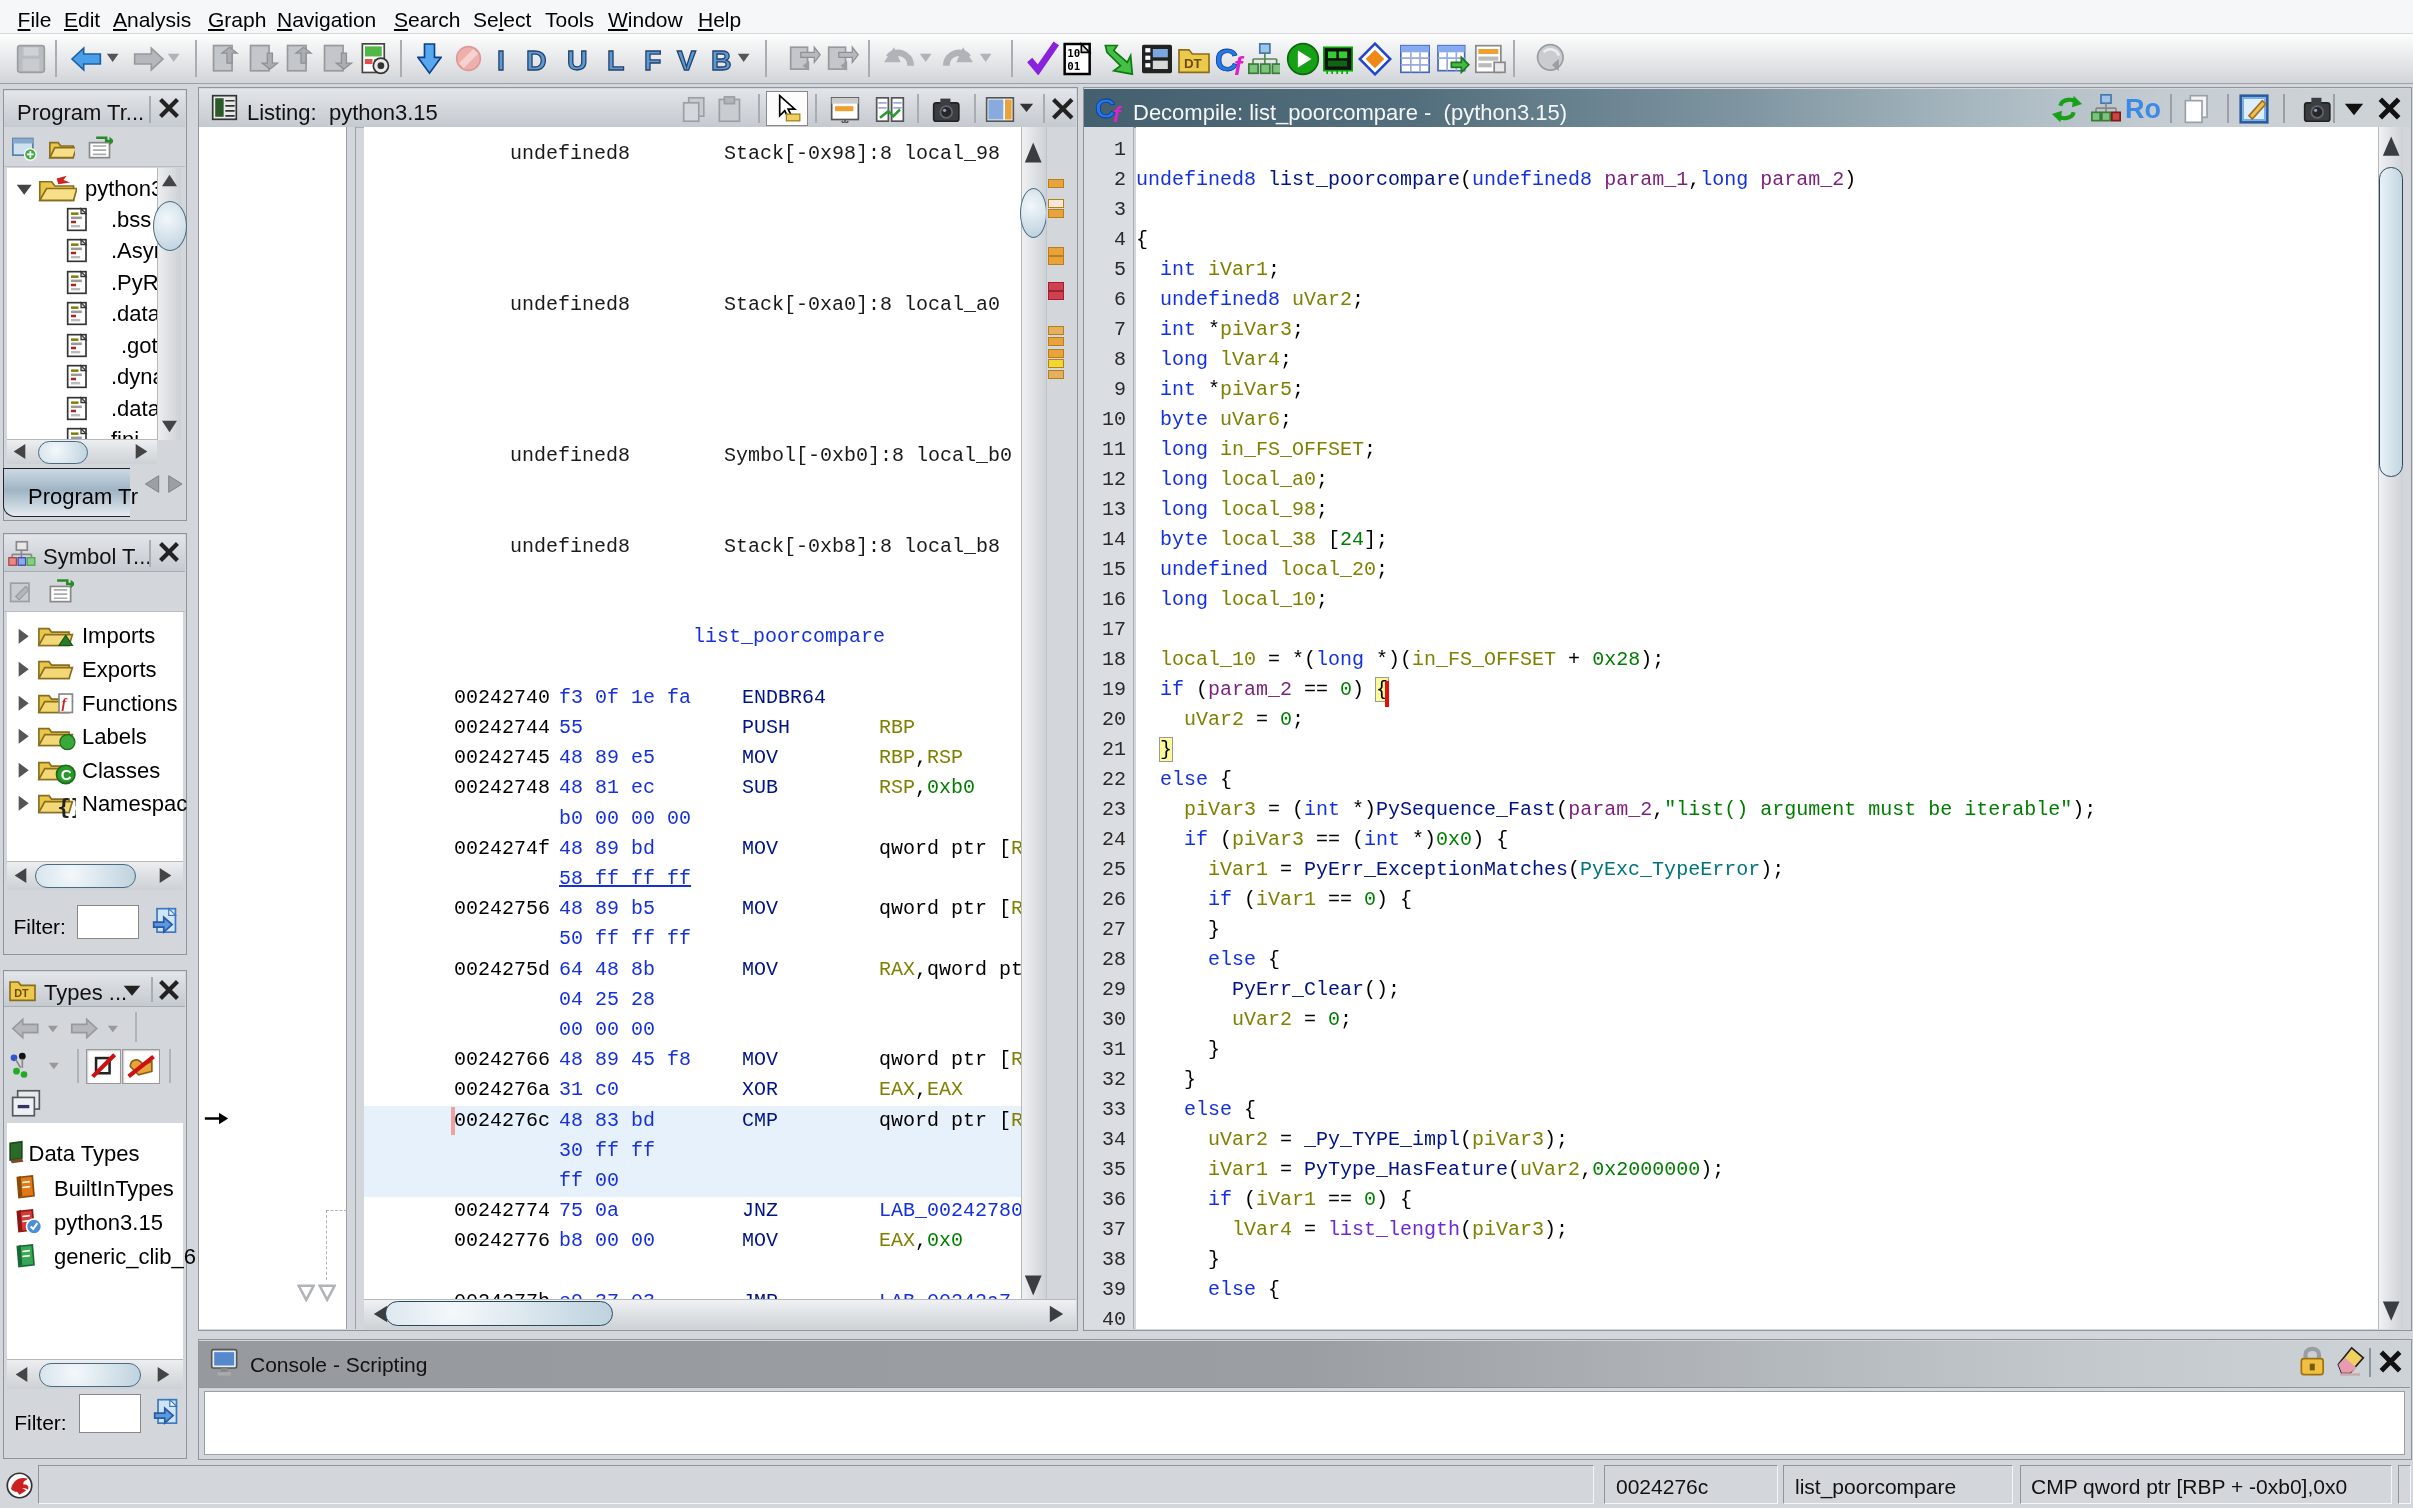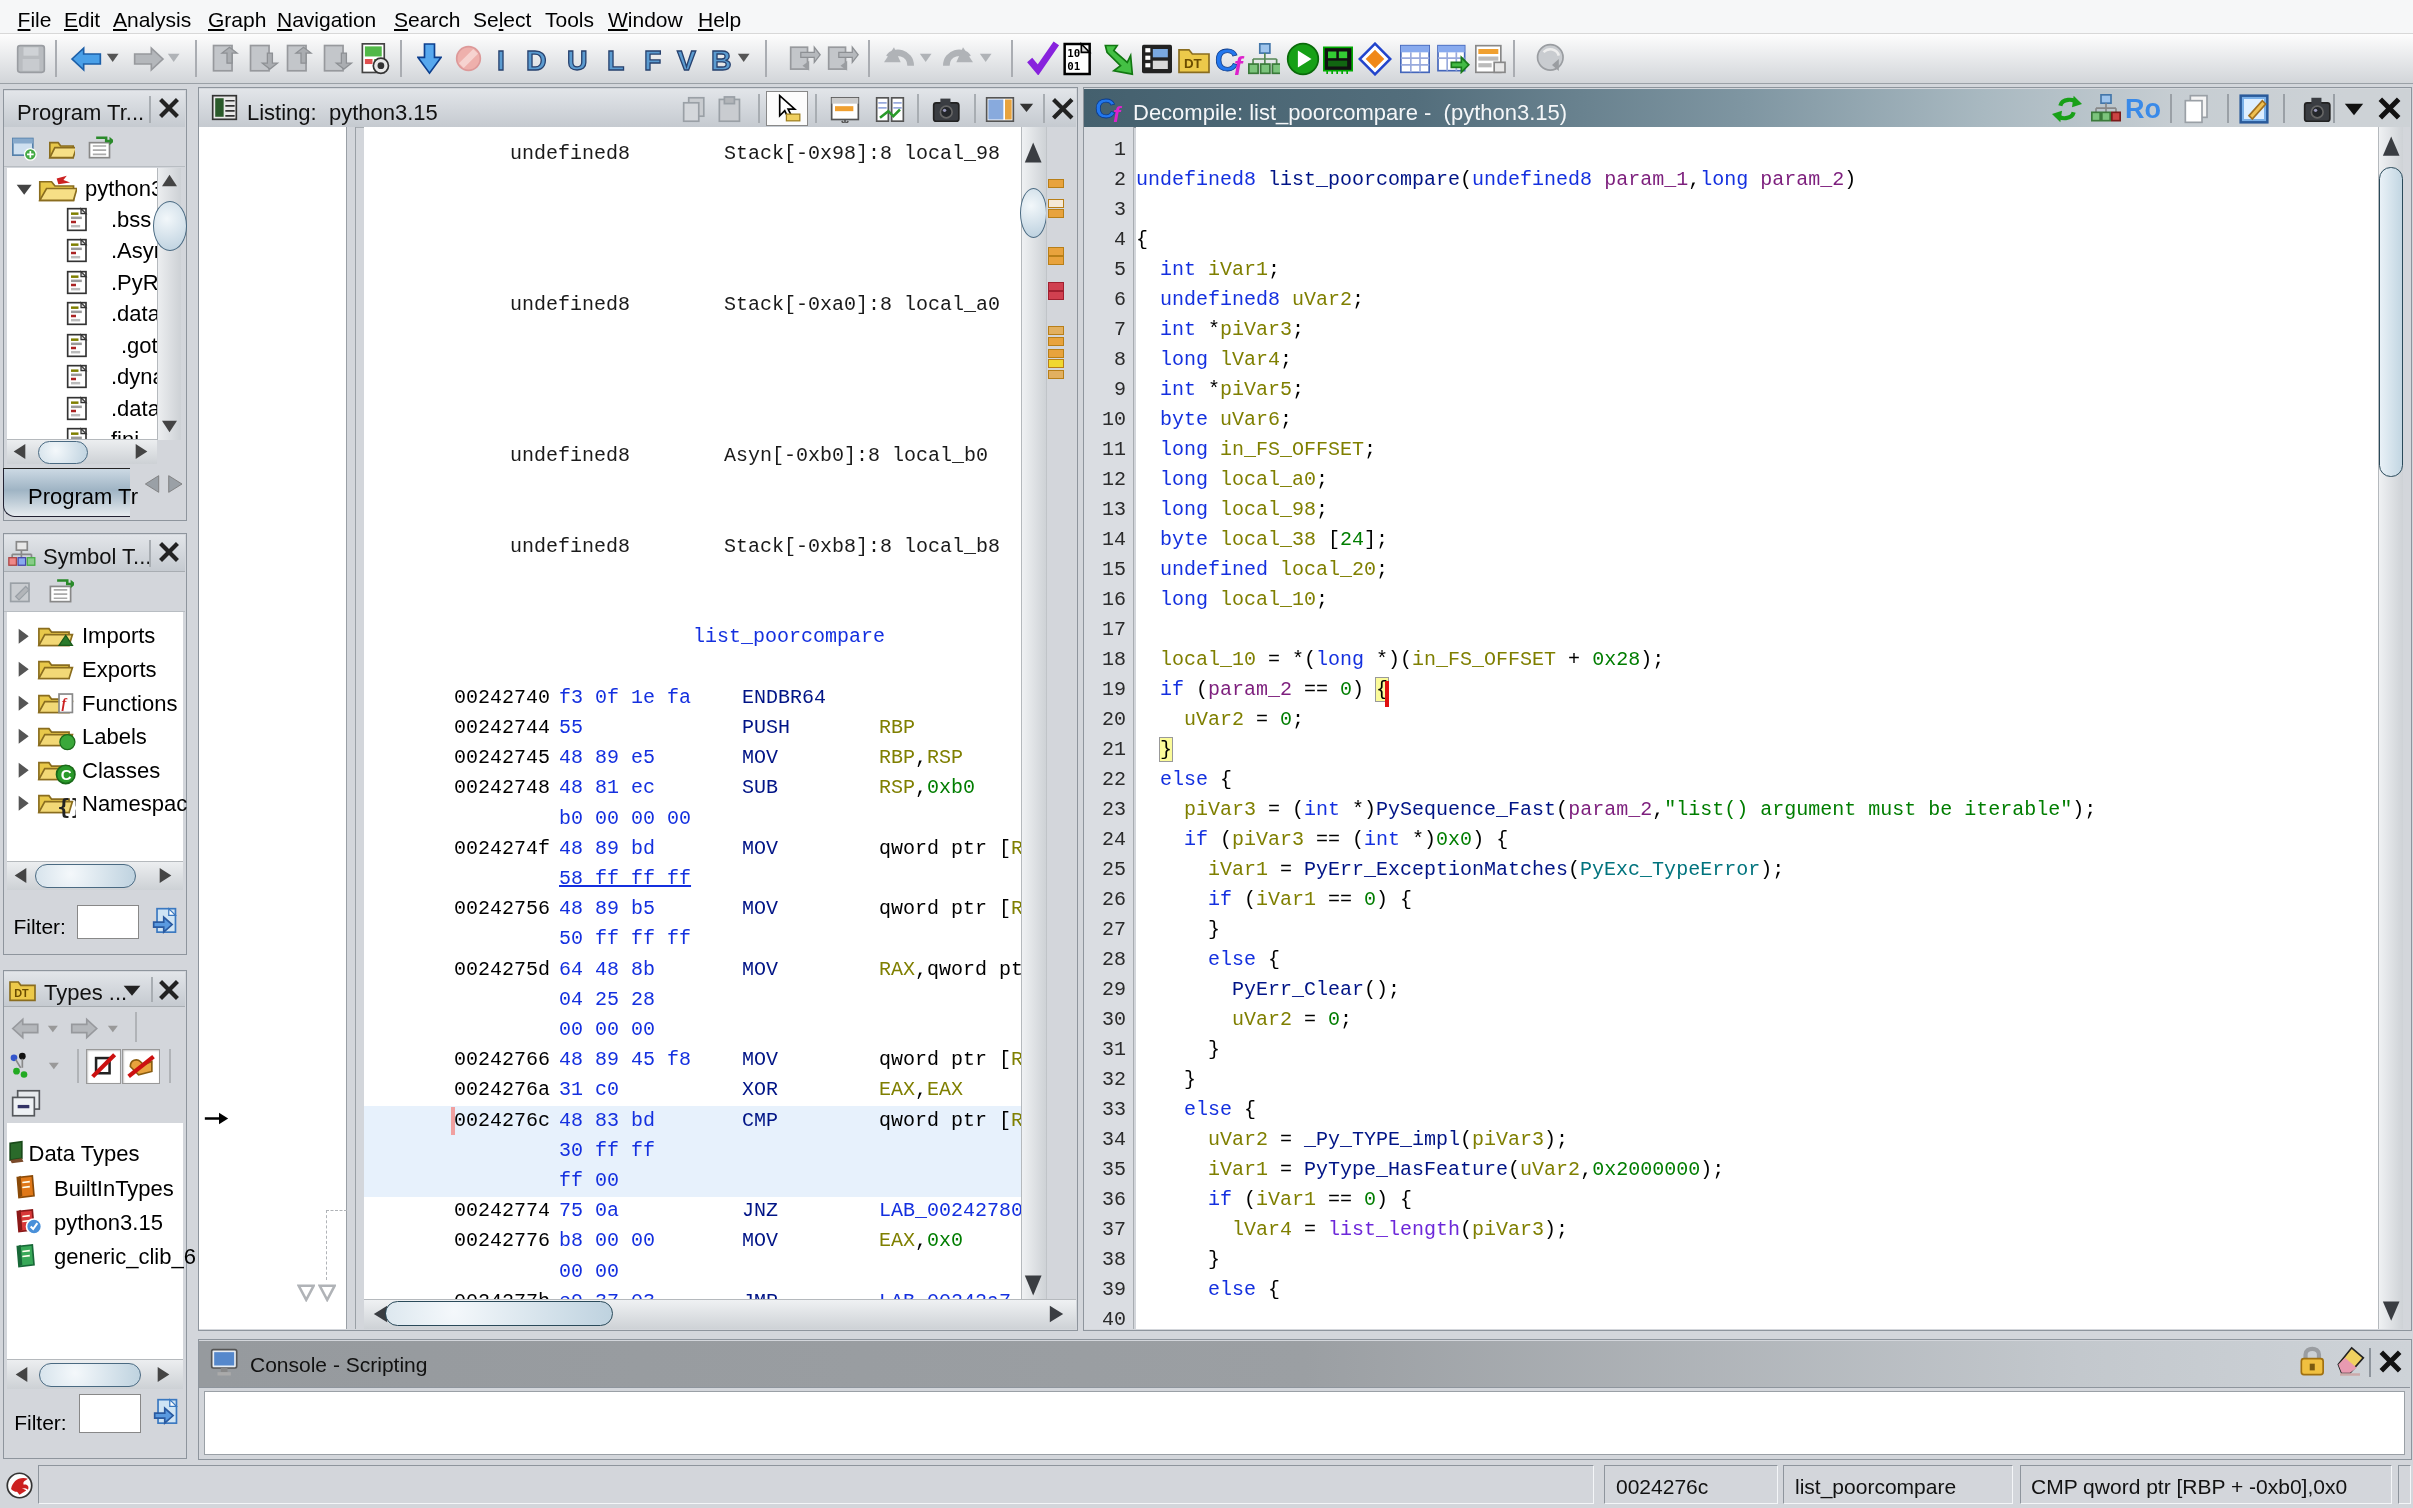--- a/index.html
+++ b/index.html
@@ -553,21 +553,21 @@
 <div style="position:absolute;left:1043px;top:94px;width:1.7px;height:28.5px;background:#a8adb2"></div>
 <svg style="position:absolute;left:1051px;top:97px" width="23.5" height="23.5" viewBox="0 0 28 28">
     <path d="M3 3 L25 25 M25 3 L3 25" stroke="#222" stroke-width="5"></path>
   </svg>
 <div style="position:absolute;left:199px;top:127px;width:147px;height:1202px;background:#fff"></div>
 <div style="position:absolute;left:346px;top:127px;width:10px;height:1202px;background:#d3d6db;border-left:0.8px solid #9aa0a6;border-right:0.8px solid #9aa0a6"></div>
 <div style="position:absolute;left:364px;top:127px;width:657px;height:1172px;background:#fff;overflow:hidden">
     <div style="position:absolute;left:0;top:979px;width:657px;height:91px;background:#e7f1fc"></div>
     <div style="position:absolute;left:0;top:12px;width:657px;height:30px;font:20px 'Liberation Mono',monospace;line-height:30px;white-space:pre"><span style="position:absolute;left:146px;color:#1a1a1a;">undefined8</span><span style="position:absolute;left:360px;color:#1a1a1a;">Stack[-0x98]:8 local_98</span></div>
     <div style="position:absolute;left:0;top:163px;width:657px;height:30px;font:20px 'Liberation Mono',monospace;line-height:30px;white-space:pre"><span style="position:absolute;left:146px;color:#1a1a1a;">undefined8</span><span style="position:absolute;left:360px;color:#1a1a1a;">Stack[-0xa0]:8 local_a0</span></div>
-    <div style="position:absolute;left:0;top:314px;width:657px;height:30px;font:20px 'Liberation Mono',monospace;line-height:30px;white-space:pre"><span style="position:absolute;left:146px;color:#1a1a1a;">undefined8</span><span style="position:absolute;left:360px;color:#1a1a1a;">Asyn[-0xb0]:8 local_b0</span></div>
+    <div style="position:absolute;left:0;top:314px;width:657px;height:30px;font:20px 'Liberation Mono',monospace;line-height:30px;white-space:pre"><span style="position:absolute;left:146px;color:#1a1a1a;">undefined8</span><span style="position:absolute;left:360px;color:#1a1a1a;">Symbol[-0xb0]:8 local_b0</span></div>
     <div style="position:absolute;left:0;top:405px;width:657px;height:30px;font:20px 'Liberation Mono',monospace;line-height:30px;white-space:pre"><span style="position:absolute;left:146px;color:#1a1a1a;">undefined8</span><span style="position:absolute;left:360px;color:#1a1a1a;">Stack[-0xb8]:8 local_b8</span></div>
     <div style="position:absolute;left:0;top:495px;width:657px;height:30px;font:20px 'Liberation Mono',monospace;line-height:30px;white-space:pre"><span style="position:absolute;left:329px;color:#1430df;">list_poorcompare</span></div>
     <div style="position:absolute;left:0;top:556px;width:657px;height:30px;font:20px 'Liberation Mono',monospace;line-height:30px;white-space:pre"><span style="position:absolute;left:90px;color:#000000;">00242740</span><span style="position:absolute;left:195px;color:#1430df;">f3 0f 1e fa</span><span style="position:absolute;left:378px;color:#001486;">ENDBR64</span></div>
     <div style="position:absolute;left:0;top:586px;width:657px;height:30px;font:20px 'Liberation Mono',monospace;line-height:30px;white-space:pre"><span style="position:absolute;left:90px;color:#000000;">00242744</span><span style="position:absolute;left:195px;color:#1430df;">55</span><span style="position:absolute;left:378px;color:#001486;">PUSH</span><span style="position:absolute;left:515px;color:#7f7f00;">RBP</span></div>
     <div style="position:absolute;left:0;top:616px;width:657px;height:30px;font:20px 'Liberation Mono',monospace;line-height:30px;white-space:pre"><span style="position:absolute;left:90px;color:#000000;">00242745</span><span style="position:absolute;left:195px;color:#1430df;">48 89 e5</span><span style="position:absolute;left:378px;color:#001486;">MOV</span><span style="position:absolute;left:515px;color:#7f7f00;">RBP</span><span style="position:absolute;left:551px;color:#000000;">,</span><span style="position:absolute;left:563px;color:#7f7f00;">RSP</span></div>
     <div style="position:absolute;left:0;top:646px;width:657px;height:30px;font:20px 'Liberation Mono',monospace;line-height:30px;white-space:pre"><span style="position:absolute;left:90px;color:#000000;">00242748</span><span style="position:absolute;left:195px;color:#1430df;">48 81 ec</span><span style="position:absolute;left:378px;color:#001486;">SUB</span><span style="position:absolute;left:515px;color:#7f7f00;">RSP</span><span style="position:absolute;left:551px;color:#000000;">,</span><span style="position:absolute;left:563px;color:#007d00;">0xb0</span></div>
     <div style="position:absolute;left:0;top:677px;width:657px;height:30px;font:20px 'Liberation Mono',monospace;line-height:30px;white-space:pre"><span style="position:absolute;left:195px;color:#1430df;">b0 00 00 00</span></div>
     <div style="position:absolute;left:0;top:707px;width:657px;height:30px;font:20px 'Liberation Mono',monospace;line-height:30px;white-space:pre"><span style="position:absolute;left:90px;color:#000000;">0024274f</span><span style="position:absolute;left:195px;color:#1430df;">48 89 bd</span><span style="position:absolute;left:378px;color:#001486;">MOV</span><span style="position:absolute;left:515px;color:#000000;">qword ptr [</span><span style="position:absolute;left:647px;color:#7f7f00;">RBP</span></div>
     <div style="position:absolute;left:0;top:737px;width:657px;height:30px;font:20px 'Liberation Mono',monospace;line-height:30px;white-space:pre"><span style="position:absolute;left:195px;color:#1430df;text-decoration:underline;">58 ff ff ff</span></div>
     <div style="position:absolute;left:0;top:767px;width:657px;height:30px;font:20px 'Liberation Mono',monospace;line-height:30px;white-space:pre"><span style="position:absolute;left:90px;color:#000000;">00242756</span><span style="position:absolute;left:195px;color:#1430df;">48 89 b5</span><span style="position:absolute;left:378px;color:#001486;">MOV</span><span style="position:absolute;left:515px;color:#000000;">qword ptr [</span><span style="position:absolute;left:647px;color:#7f7f00;">RBP</span></div>
@@ -575,21 +575,20 @@
     <div style="position:absolute;left:0;top:828px;width:657px;height:30px;font:20px 'Liberation Mono',monospace;line-height:30px;white-space:pre"><span style="position:absolute;left:90px;color:#000000;">0024275d</span><span style="position:absolute;left:195px;color:#1430df;">64 48 8b</span><span style="position:absolute;left:378px;color:#001486;">MOV</span><span style="position:absolute;left:515px;color:#7f7f00;">RAX</span><span style="position:absolute;left:551px;color:#000000;">,qword ptr </span></div>
     <div style="position:absolute;left:0;top:858px;width:657px;height:30px;font:20px 'Liberation Mono',monospace;line-height:30px;white-space:pre"><span style="position:absolute;left:195px;color:#1430df;">04 25 28</span></div>
     <div style="position:absolute;left:0;top:888px;width:657px;height:30px;font:20px 'Liberation Mono',monospace;line-height:30px;white-space:pre"><span style="position:absolute;left:195px;color:#1430df;">00 00 00</span></div>
     <div style="position:absolute;left:0;top:918px;width:657px;height:30px;font:20px 'Liberation Mono',monospace;line-height:30px;white-space:pre"><span style="position:absolute;left:90px;color:#000000;">00242766</span><span style="position:absolute;left:195px;color:#1430df;">48 89 45 f8</span><span style="position:absolute;left:378px;color:#001486;">MOV</span><span style="position:absolute;left:515px;color:#000000;">qword ptr [</span><span style="position:absolute;left:647px;color:#7f7f00;">RBP</span></div>
     <div style="position:absolute;left:0;top:948px;width:657px;height:30px;font:20px 'Liberation Mono',monospace;line-height:30px;white-space:pre"><span style="position:absolute;left:90px;color:#000000;">0024276a</span><span style="position:absolute;left:195px;color:#1430df;">31 c0</span><span style="position:absolute;left:378px;color:#001486;">XOR</span><span style="position:absolute;left:515px;color:#7f7f00;">EAX</span><span style="position:absolute;left:551px;color:#000000;">,</span><span style="position:absolute;left:563px;color:#7f7f00;">EAX</span></div>
     <div style="position:absolute;left:0;top:979px;width:657px;height:30px;font:20px 'Liberation Mono',monospace;line-height:30px;white-space:pre"><span style="position:absolute;left:90px;color:#000000;">0024276c</span><span style="position:absolute;left:195px;color:#1430df;">48 83 bd</span><span style="position:absolute;left:378px;color:#001486;">CMP</span><span style="position:absolute;left:515px;color:#000000;">qword ptr [</span><span style="position:absolute;left:647px;color:#7f7f00;">RBP</span></div>
     <div style="position:absolute;left:0;top:1009px;width:657px;height:30px;font:20px 'Liberation Mono',monospace;line-height:30px;white-space:pre"><span style="position:absolute;left:195px;color:#1430df;">30 ff ff</span></div>
     <div style="position:absolute;left:0;top:1039px;width:657px;height:30px;font:20px 'Liberation Mono',monospace;line-height:30px;white-space:pre"><span style="position:absolute;left:195px;color:#1430df;">ff 00</span></div>
     <div style="position:absolute;left:0;top:1069px;width:657px;height:30px;font:20px 'Liberation Mono',monospace;line-height:30px;white-space:pre"><span style="position:absolute;left:90px;color:#000000;">00242774</span><span style="position:absolute;left:195px;color:#1430df;">75 0a</span><span style="position:absolute;left:378px;color:#001486;">JNZ</span><span style="position:absolute;left:515px;color:#1430df;">LAB_00242780</span></div>
     <div style="position:absolute;left:0;top:1099px;width:657px;height:30px;font:20px 'Liberation Mono',monospace;line-height:30px;white-space:pre"><span style="position:absolute;left:90px;color:#000000;">00242776</span><span style="position:absolute;left:195px;color:#1430df;">b8 00 00</span><span style="position:absolute;left:378px;color:#001486;">MOV</span><span style="position:absolute;left:515px;color:#7f7f00;">EAX</span><span style="position:absolute;left:551px;color:#000000;">,</span><span style="position:absolute;left:563px;color:#007d00;">0x0</span></div>
-    <div style="position:absolute;left:0;top:1130px;width:657px;height:30px;font:20px 'Liberation Mono',monospace;line-height:30px;white-space:pre"><span style="position:absolute;left:195px;color:#1430df;">00 00</span></div>
     <div style="position:absolute;left:0;top:1160px;width:657px;height:30px;font:20px 'Liberation Mono',monospace;line-height:30px;white-space:pre"><span style="position:absolute;left:90px;color:#000000;">0024277b</span><span style="position:absolute;left:195px;color:#1430df;">e9 37 03</span><span style="position:absolute;left:378px;color:#001486;">JMP</span><span style="position:absolute;left:515px;color:#1430df;">LAB_00242a7</span></div>
     <div style="position:absolute;left:87px;top:980px;width:4.2px;height:28px;background:#f0a0a0"></div>
   </div>
 <svg style="position:absolute;left:204px;top:1110px" width="25" height="17" viewBox="0 0 30 20">
     <path d="M1 10 L22 10" stroke="#000" stroke-width="3"></path>
     <path d="M18 3 L29 10 L18 17 Z" fill="#000"></path>
   </svg>
 <div style="position:absolute;left:326px;top:1210px;width:21px;height:1.7px;border-top:1.7px dashed #b0b3b7"></div>
 <div style="position:absolute;left:326px;top:1210px;width:1.7px;height:70px;border-left:1.7px dashed #b0b3b7"></div>
 <svg style="position:absolute;left:297px;top:1284px" width="18.4" height="18.4" viewBox="0 0 22 22">

